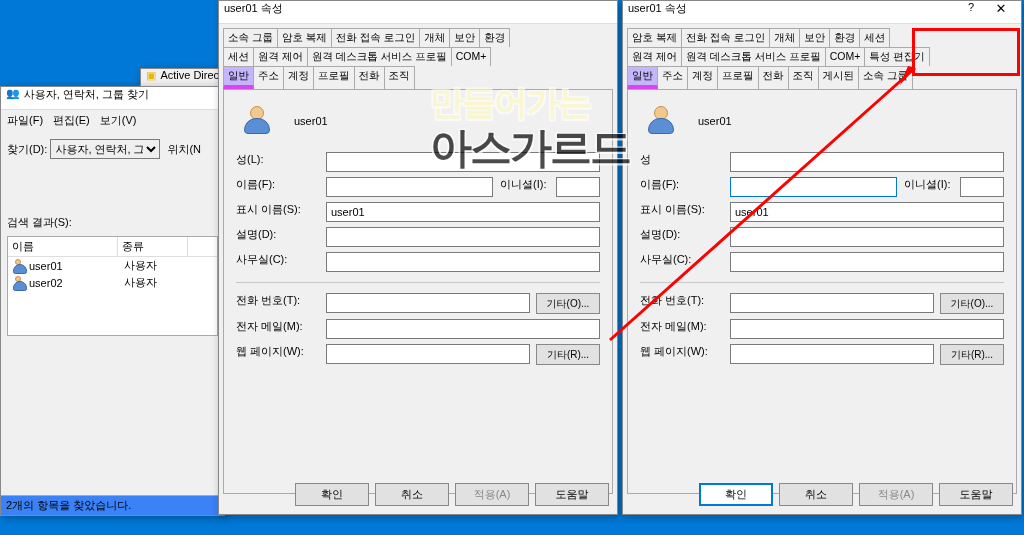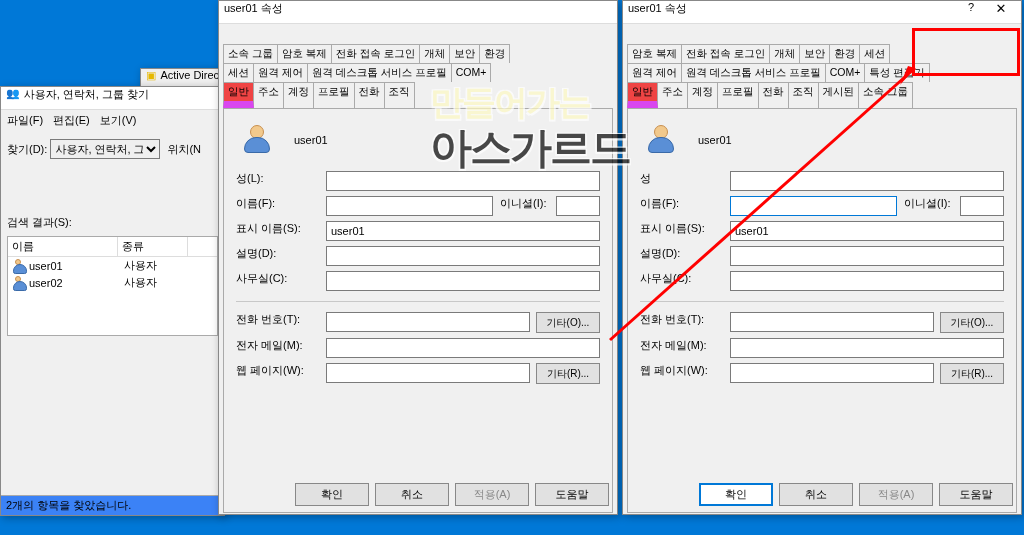--- a/index.html
+++ b/index.html
@@ -29,24 +29,24 @@
 .findwin .listhdr { display:flex; border-bottom:1px solid #ddd; }
 .findwin .listhdr div { padding:2px 4px; border-right:1px solid #ddd; }
 .findwin .listrow { display:flex; padding:1px 4px; align-items:center; gap:3px; }
 .findwin .statusbar { position:absolute; bottom:0; left:0; right:0; border-top:1px solid #aaa; padding:2px 5px; background:#3b82f6; font-size:11px;margin-top:16px; }
 
 
 .props { top: 0; width: 400px; height: 515px; background: #f0f0f0; }
 .props.left { left: 218px; }
 .props.right { left: 622px; }
 .props .titlebar { background:#fff; }
-.props .tabarea { padding: 20px 4px 0 4px; }
+.props .tabarea { padding: 4px 4px 0 4px; }
 .tabrow { display:flex; flex-wrap: nowrap; }
 .tabrow .t { border:1px solid #aaa; border-bottom:none; padding:2px 4px; background:#f0f0f0; white-space:nowrap; font-size:10.5px; margin-right:-1px; cursor:default; }
-.tabrow .t.sel { background:#ef4444; border-bottom:7px solid #d946ef; position:relative; z-index:2; }
+.tabrow .t.sel { background:#c4b5fd; border-bottom:4px solid #d946ef; position:relative; z-index:2; }
 .tabpanel { border:1px solid #aaa; background:#f0f0f0; height: 405px; padding: 10px 12px; position:relative; }
 
 .userhead { display:flex; align-items:center; gap:18px; margin: 4px 0 14px 6px; }
 .usericon { width:34px; height:34px; position:relative; }
 .usericon .head { width:14px; height:14px; border-radius:50%; background:#f2c98c; border:1px solid #c89050; position:absolute; left:8px; top:2px;}
 .usericon .body { width:26px; height:16px; border-radius:12px 12px 4px 4px; background:#5a8fd6; border:1px solid #3a6aa8; position:absolute; left:2px; top:14px;}
 .usericon.small { width:14px; height:14px; }
 .usericon.small .head {width:6px;height:6px;left:3px;top:0;}
 .usericon.small .body {width:11px;height:7px;left:1px;top:5px;}
 

